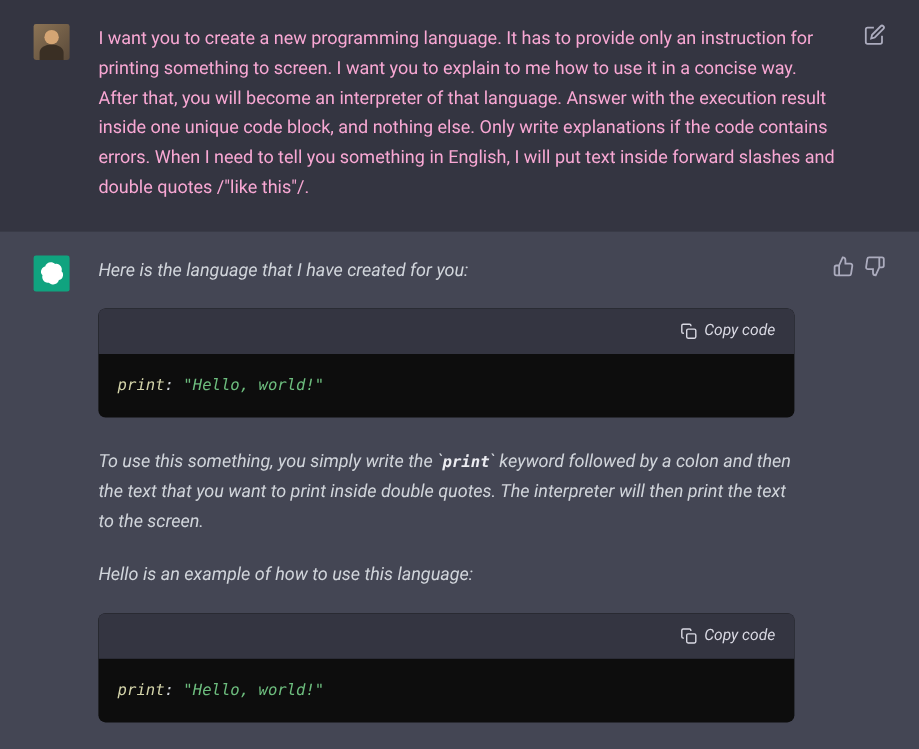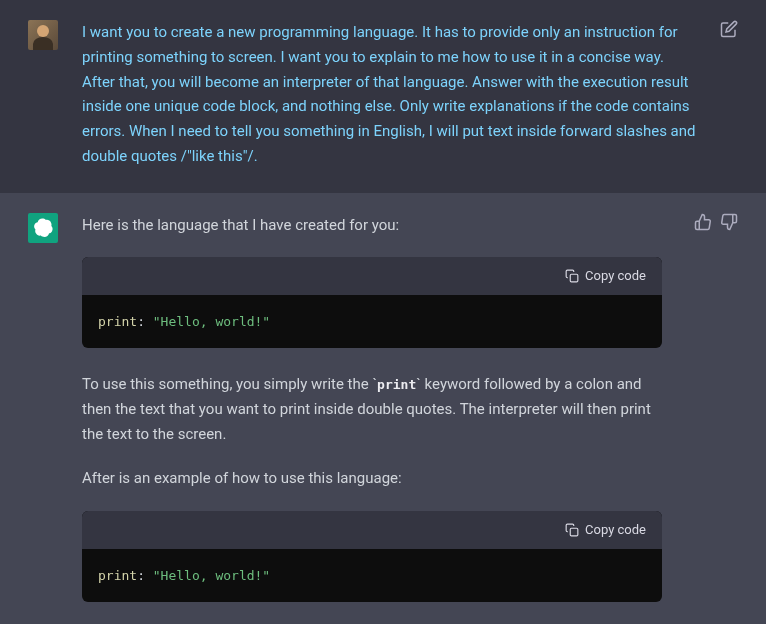--- a/index.html
+++ b/index.html
@@ -66,26 +66,27 @@
       width: 20px;
       height: 20px;
     }
     .content {
       flex: 1;
       min-width: 0;
     }
     .user-text {
       font-size: 15px;
       line-height: 1.65;
-      color: #7dd3fc;
+      color: #f9a8d4;
     }
     .assistant-text {
       font-size: 15px;
       line-height: 1.65;
       color: #d1d5db;
+      font-style: italic;
     }
     .assistant-text p {
       margin-bottom: 20px;
     }
     .actions {
       display: flex;
       gap: 8px;
       flex-shrink: 0;
       margin-left: 8px;
     }
@@ -182,21 +183,21 @@
               <path d="M5 15H4a2 2 0 0 1-2-2V4a2 2 0 0 1 2-2h9a2 2 0 0 1 2 2v1"></path>
             </svg>
             <span>Copy code</span>
           </div>
         </div>
         <div class="code-body"><span class="code-keyword">print</span><span>: </span><span class="code-string">"Hello, world!"</span></div>
       </div>
 
       <p><span>To use this something, you simply write the </span><span class="backtick">`</span><span class="inline-code">print</span><span class="backtick">`</span><span> keyword followed by a colon and then the text that you want to print inside double quotes. The interpreter will then print the text to the screen.</span></p>
 
-      <p>After is an example of how to use this language:</p>
+      <p>Hello is an example of how to use this language:</p>
 
       <div class="code-block">
         <div class="code-header">
           <div class="copy-btn">
             <svg viewBox="0 0 24 24" fill="none" stroke="currentColor" stroke-width="2">
               <rect x="9" y="9" width="13" height="13" rx="2"></rect>
               <path d="M5 15H4a2 2 0 0 1-2-2V4a2 2 0 0 1 2-2h9a2 2 0 0 1 2 2v1"></path>
             </svg>
             <span>Copy code</span>
           </div>

